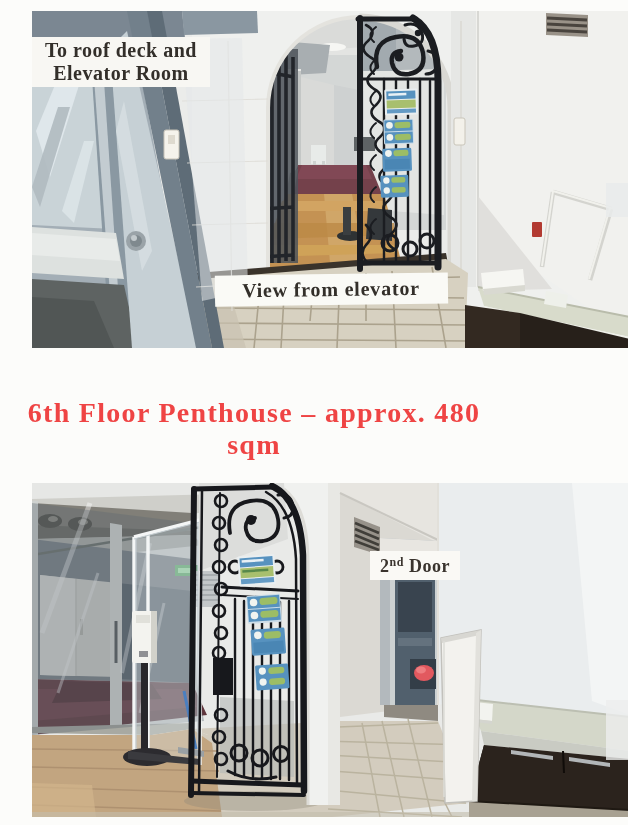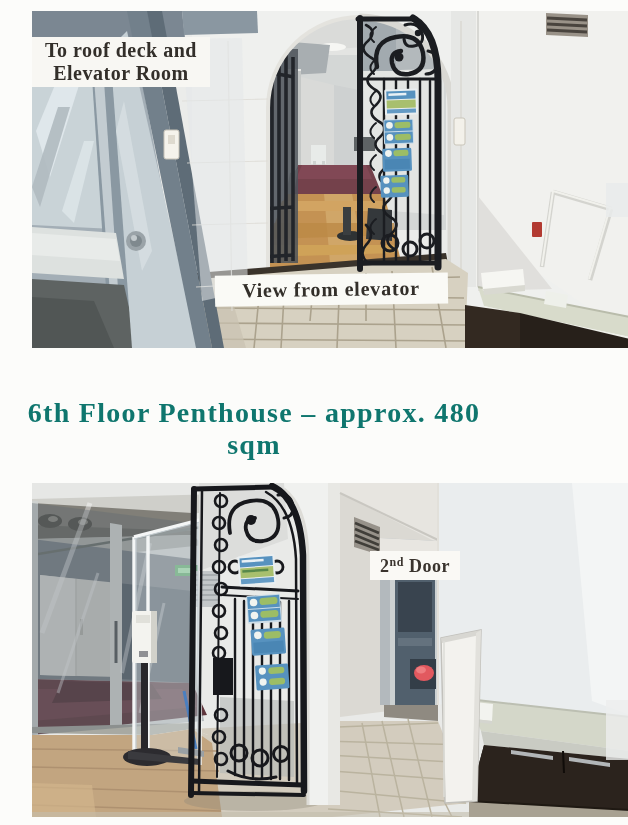--- a/index.html
+++ b/index.html
@@ -1,20 +1,20 @@
 <!DOCTYPE html>
 <html><head>
 <meta charset="utf-8">
 <style>
   html,body{margin:0;padding:0;}
   body{width:628px;height:825px;background:#fcfcfa;position:relative;overflow:hidden;
        font-family:"Liberation Serif", serif;}
   .photo{position:absolute;filter:blur(0.6px);padding-left:18px;}
   .caption{position:absolute;left:0;top:397px;width:508px;text-align:center;
-           font-weight:bold;font-size:28px;color:#0f766e;letter-spacing:1.3px;}
+           font-weight:bold;font-size:28px;color:#ef4444;letter-spacing:1.3px;}
 </style>
 </head>
 <body>
 
 <div class="photo" style="left:14px;top:11px;width:598px;height:337px;">
 <svg width="598" height="337" viewBox="0 0 598 337" xmlns="http://www.w3.org/2000/svg">
 
   <rect x="0" y="0" width="598" height="337" fill="#ebecea"></rect>
 
   <g>

